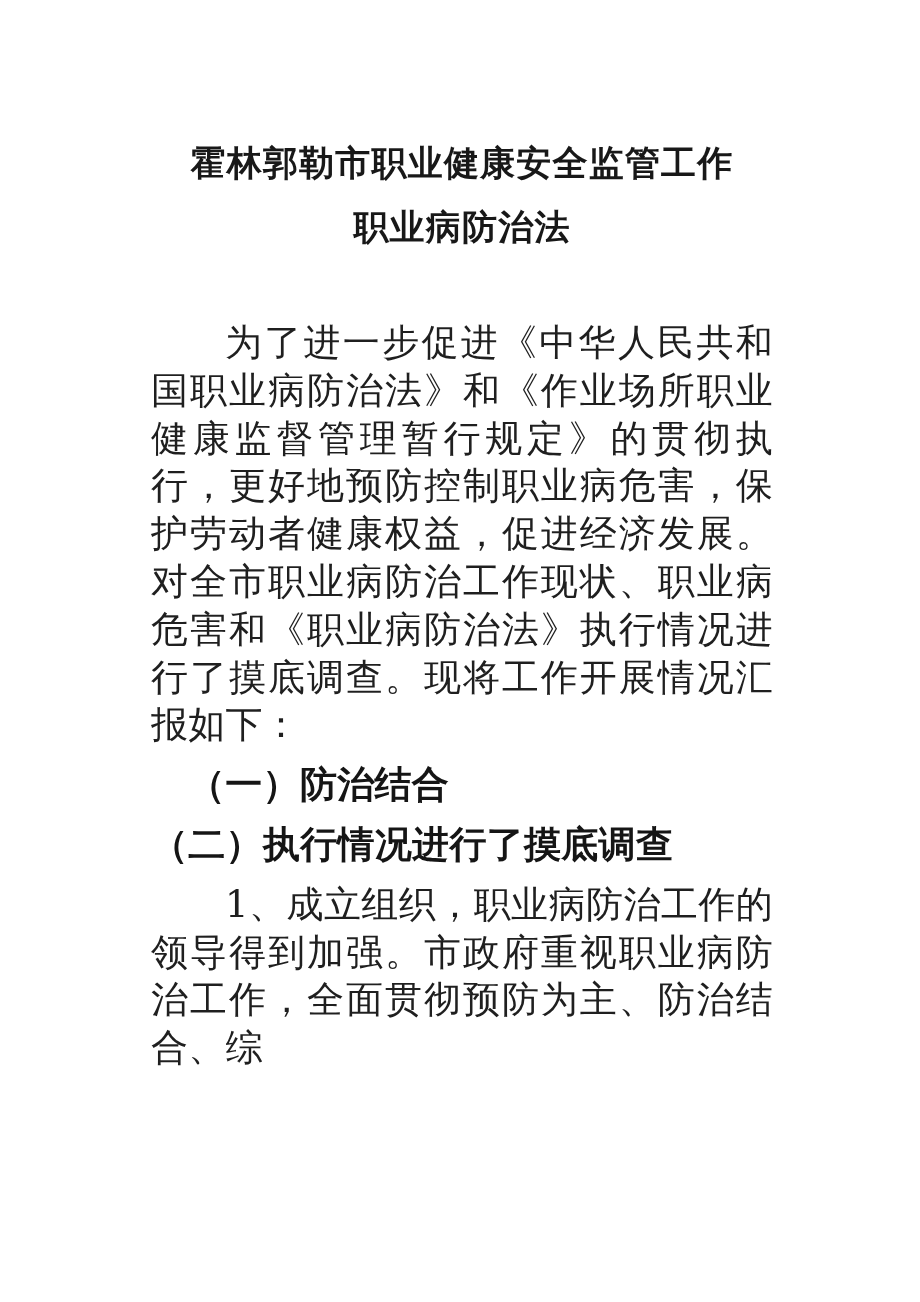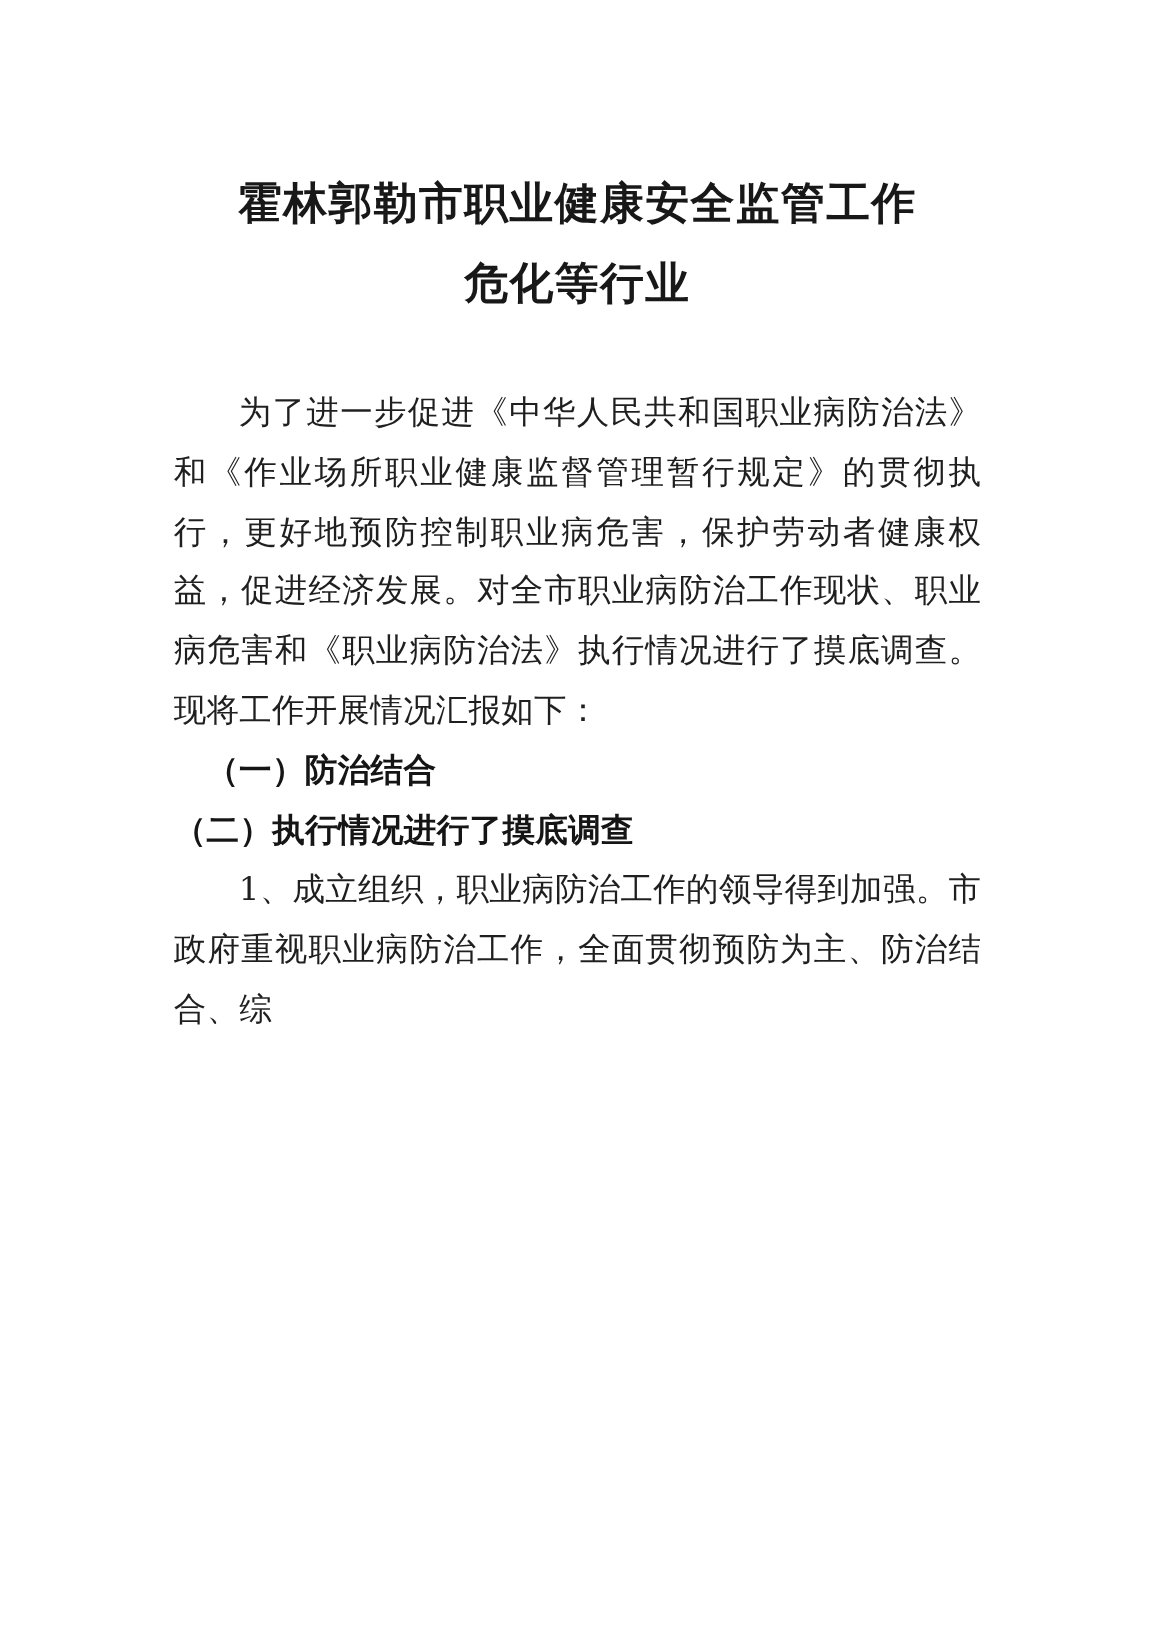--- a/index.html
+++ b/index.html
@@ -46,23 +46,23 @@
   }
   .title-block {
     padding-top: 131px;
   }
 
   
   .body-block {
     padding-top: 48px;
   }
   p.para {
-    margin: 0;
+    margin: 12px;
     padding: 0;
-    font-size: 26px;
+    font-size: 37px;
     line-height: 47.8px;
     text-align: justify;
     text-justify: inter-ideograph;
     text-align-last: left;
     letter-spacing: 0.2px;
     color: #1f1f1f;
   }
   p.indent {
     text-indent: 2em;
   }
@@ -82,21 +82,21 @@
 </style>
 </head>
 <body>
 
 <div class="page">
   <div class="content">
 
     <div class="title-block">
       <h1 class="doc-title">
         <span class="tline">霍林郭勒市职业健康安全监管工作</span>
-        <span class="tline">危化等行业</span>
+        <span class="tline">职业病防治法</span>
       </h1>
     </div>
 
     <div class="body-block">
 
       <p class="para indent">为了进一步促进《中华人民共和国职业病防治法》和《作业场所职业健康监督管理暂行规定》的贯彻执行，更好地预防控制职业病危害，保护劳动者健康权益，促进经济发展。对全市职业病防治工作现状、职业病危害和《职业病防治法》执行情况进行了摸底调查。现将工作开展情况汇报如下：</p>
 
 
       <p class="para heading-indent">（一）防治结合</p>
 

